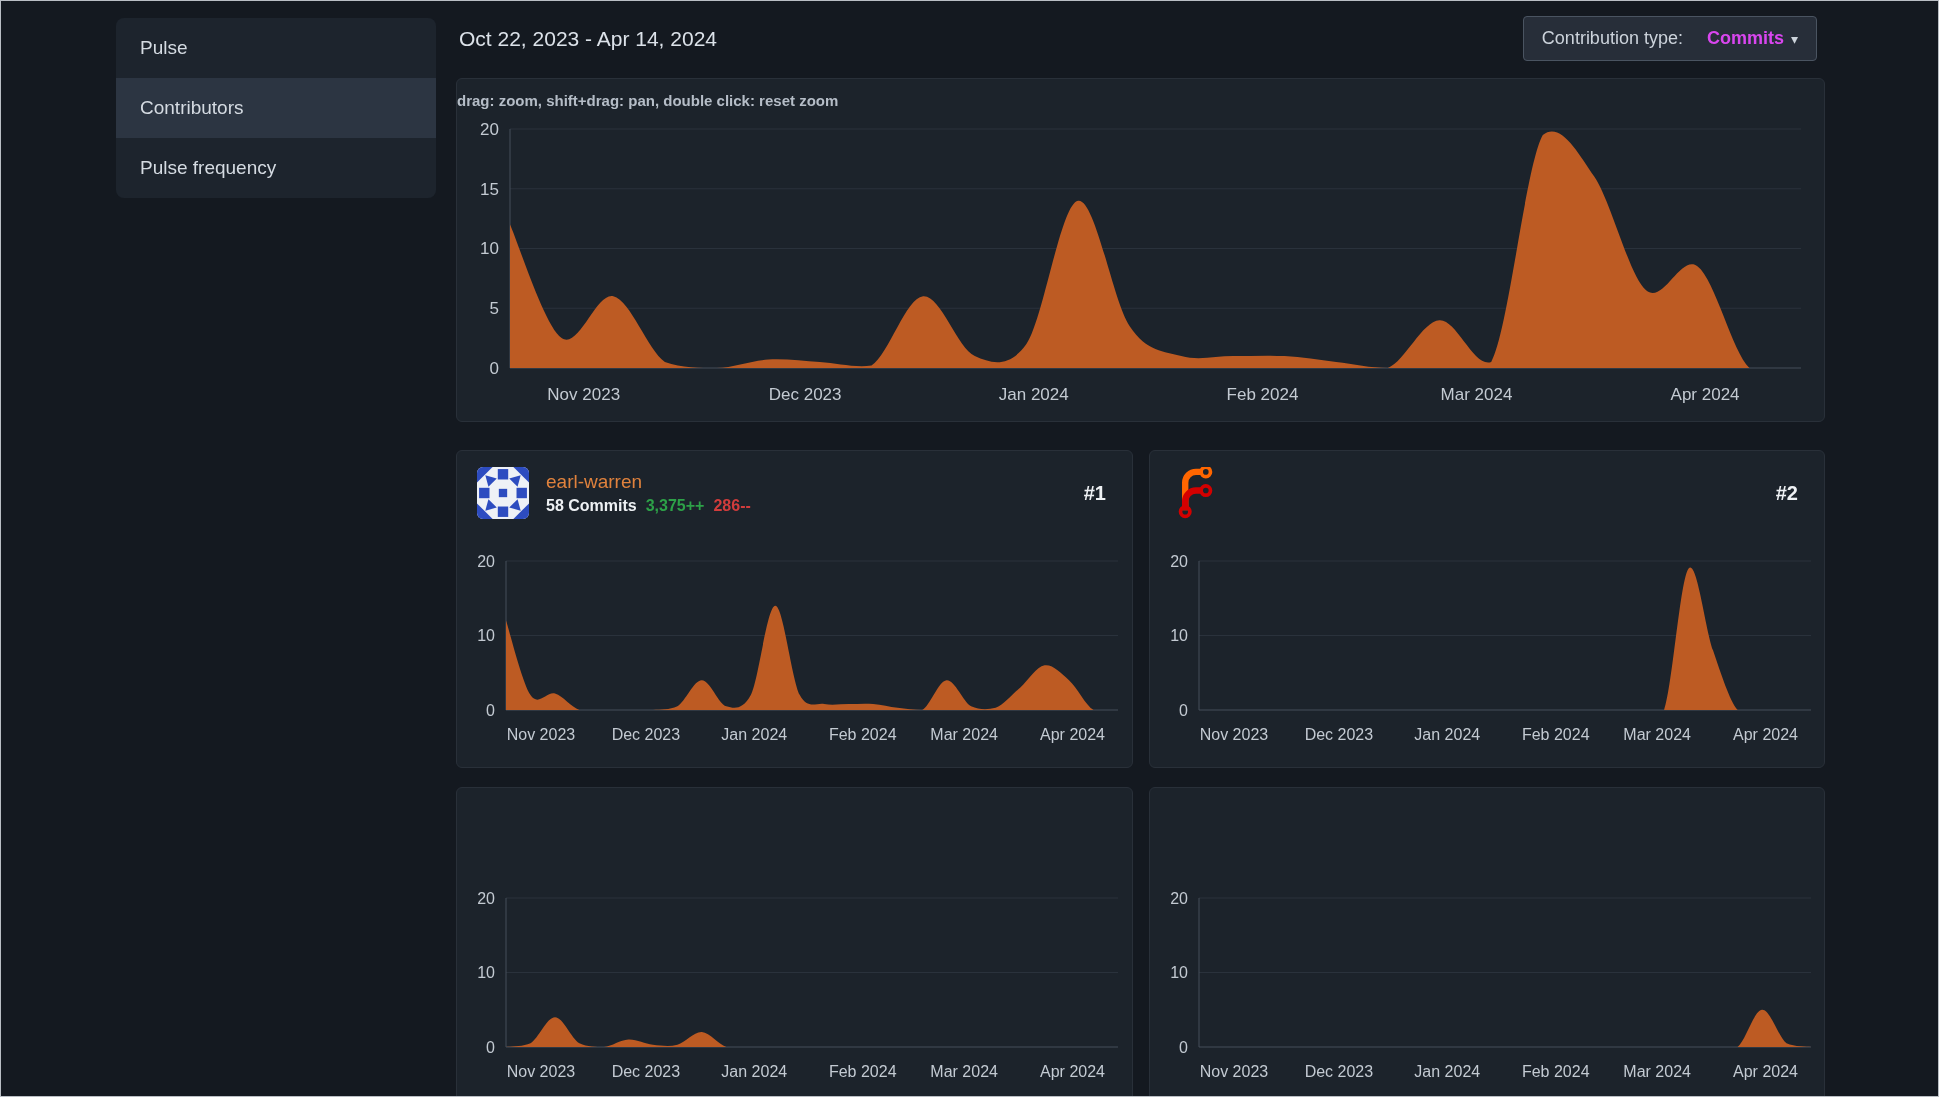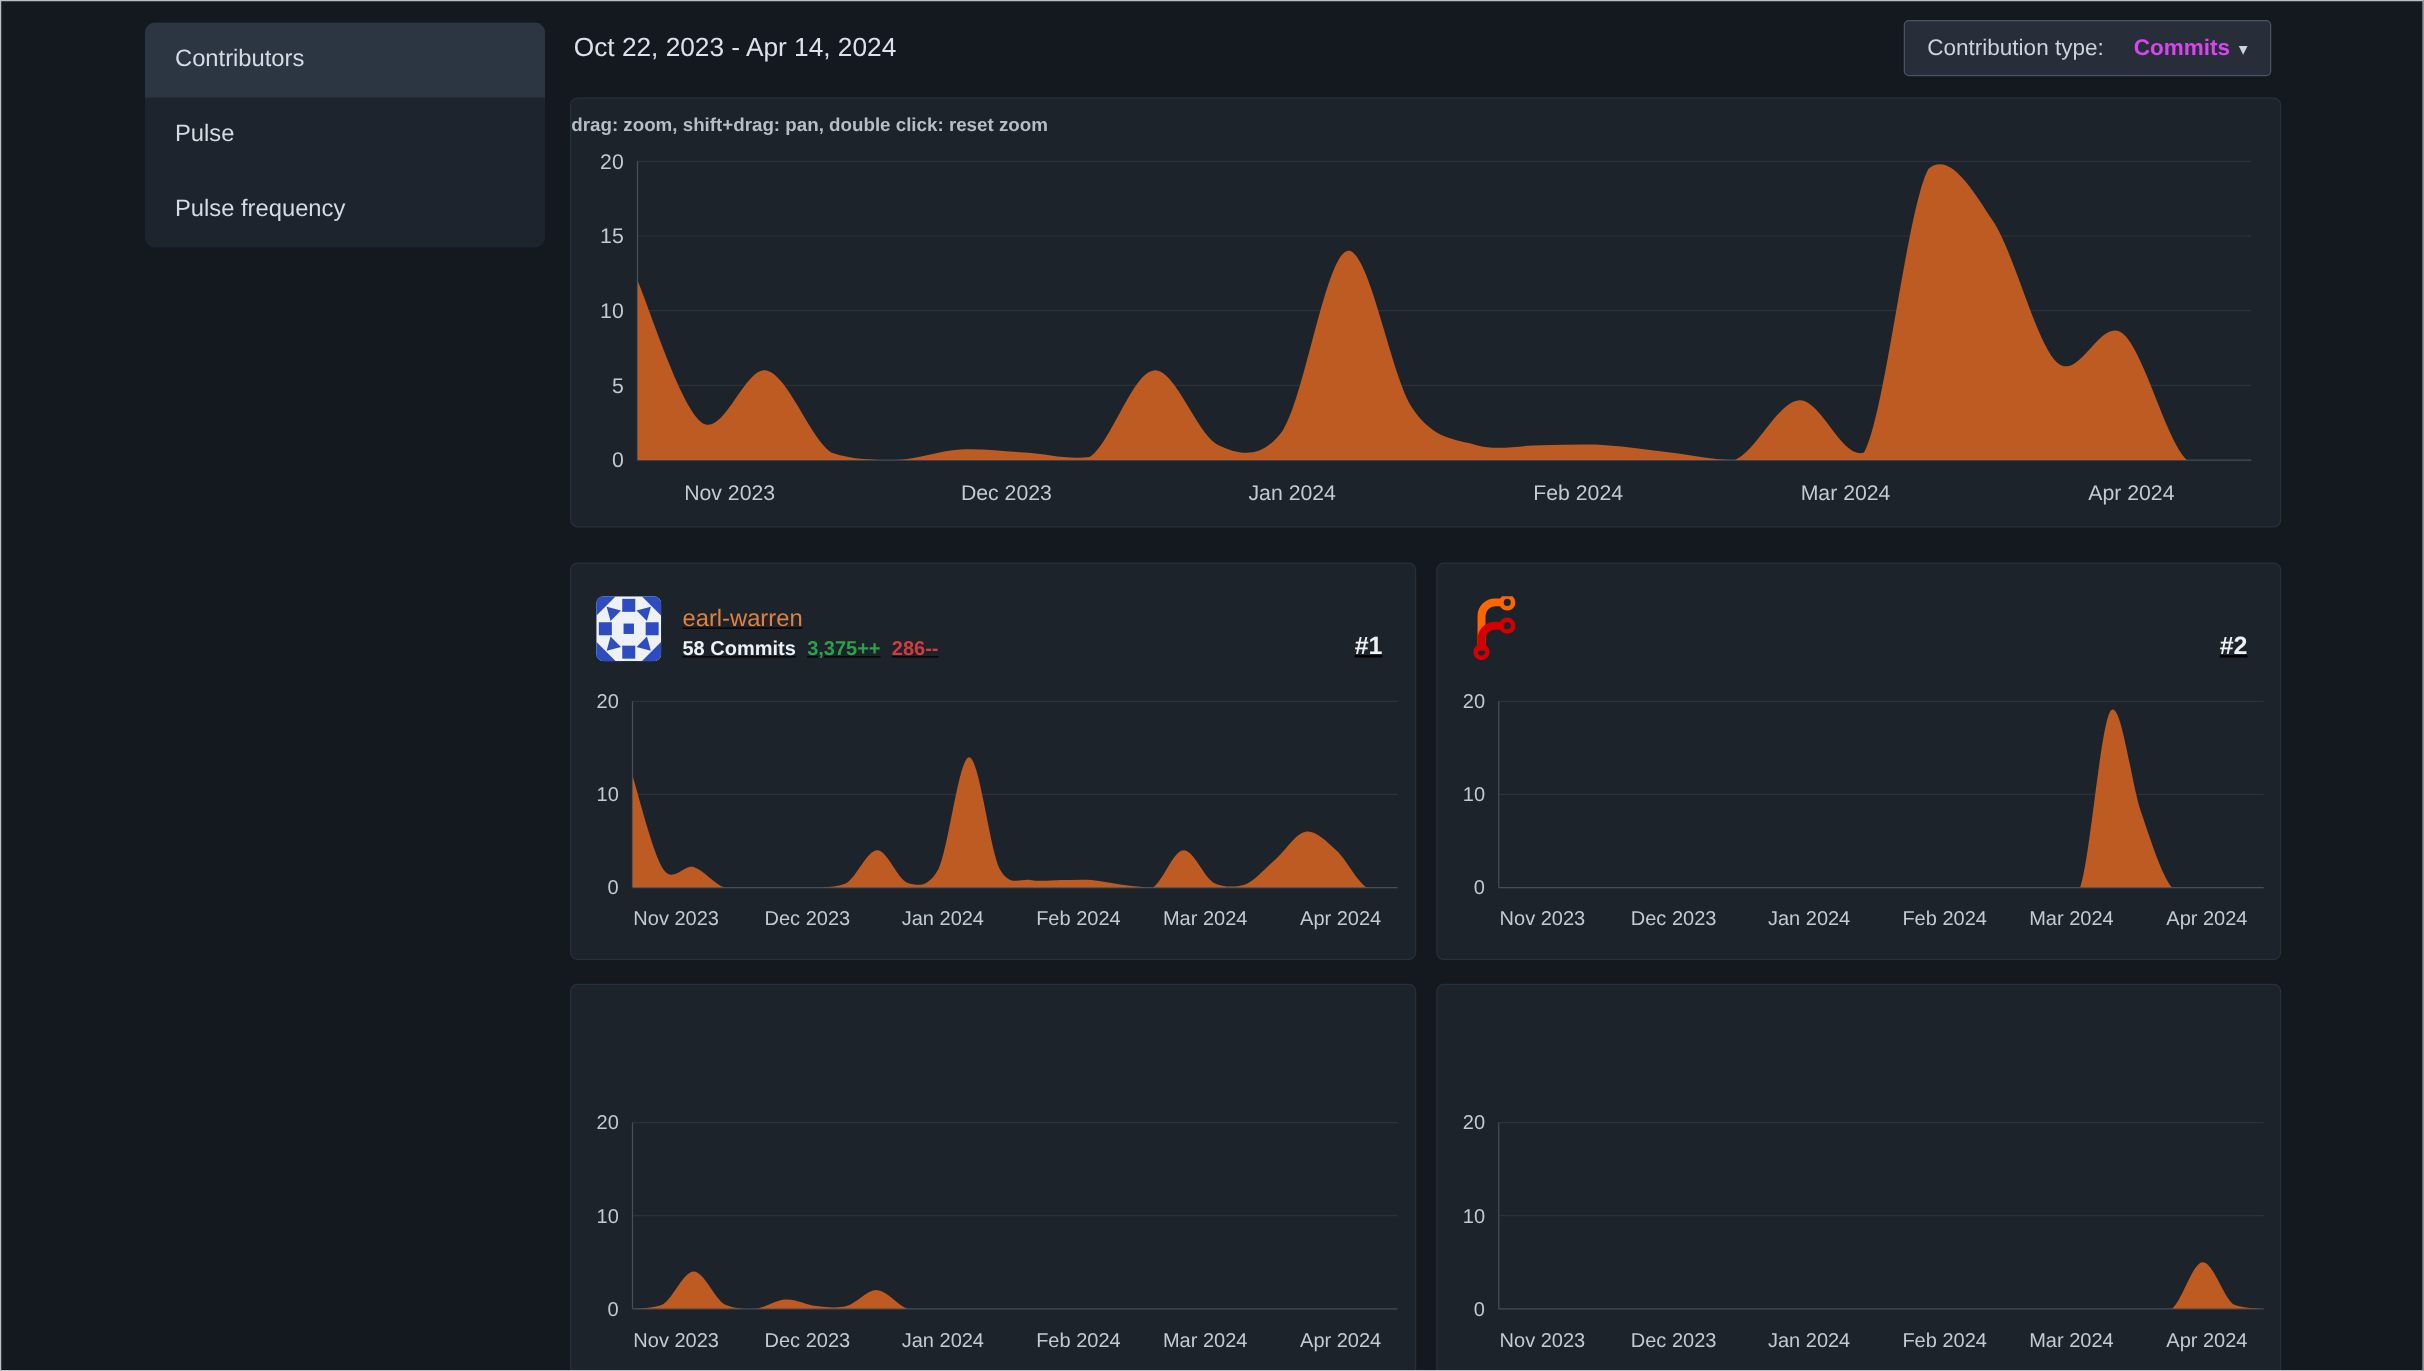--- a/index.html
+++ b/index.html
@@ -22,40 +22,40 @@
   .panel{position:absolute;background:#1c232b;border:1px solid #293039;border-radius:6px;box-sizing:border-box;}
   #main-panel{left:455px;top:77px;width:1369px;height:344px;}
   .hint{position:absolute;top:13px;left:0;right:0;text-align:left;font-size:15px;font-weight:bold;color:#b5bdc7;}
   svg.chart{position:absolute;left:0;top:0;}
   #chart-main{width:1369px;height:344px;cursor:crosshair;}
   
   #card0{left:455px;top:449px;width:677px;height:318px;}
   #card1{left:1148px;top:449px;width:676px;height:318px;}
   #card2{left:455px;top:786px;width:677px;height:318px;}
   #card3{left:1148px;top:786px;width:676px;height:318px;}
-  .card-head{display:flex;align-items:flex-end;height:78px;padding:6px 26px 0 20px;box-sizing:border-box;text-decoration:underline;}
+  .card-head{display:flex;align-items:center;height:78px;padding:6px 26px 0 20px;box-sizing:border-box;}
   .avatar{width:52px;height:52px;margin-right:17px;flex:0 0 auto;display:block;}
   .avatar svg{display:block;}
   .who{display:flex;flex-direction:column;justify-content:center;gap:4px;}
   .uname{font-size:19px;color:#e7ebf0;text-decoration:none;cursor:pointer;}
   .uname.linked{color:#e0823d;}
   .stats{font-size:16px;font-weight:bold;display:flex;gap:9px;}
   .commits{color:#eef1f4;}
   .adds{color:#2da148;}
   .dels{color:#d13c3c;}
   .rank{margin-left:auto;font-size:20px;font-weight:bold;color:#eef1f4;}
   .card-chart{position:absolute;left:0;top:74px;width:100%;height:244px;}
   .card-chart svg{width:677px;height:244px;}
 </style>
 </head>
 <body>
 
 <nav class="sidebar">
+  <div class="side-item">Pulse</div>
   <div class="side-item active">Contributors</div>
-  <div class="side-item">Pulse</div>
   <div class="side-item">Pulse frequency</div>
 </nav>
 
 <div class="date-range">Oct 22, 2023 - Apr 14, 2024</div>
 <div class="ctype-btn">
   <span>Contribution type:</span>
   <b>Commits</b>
   <span class="caret">▾</span>
 </div>
 

